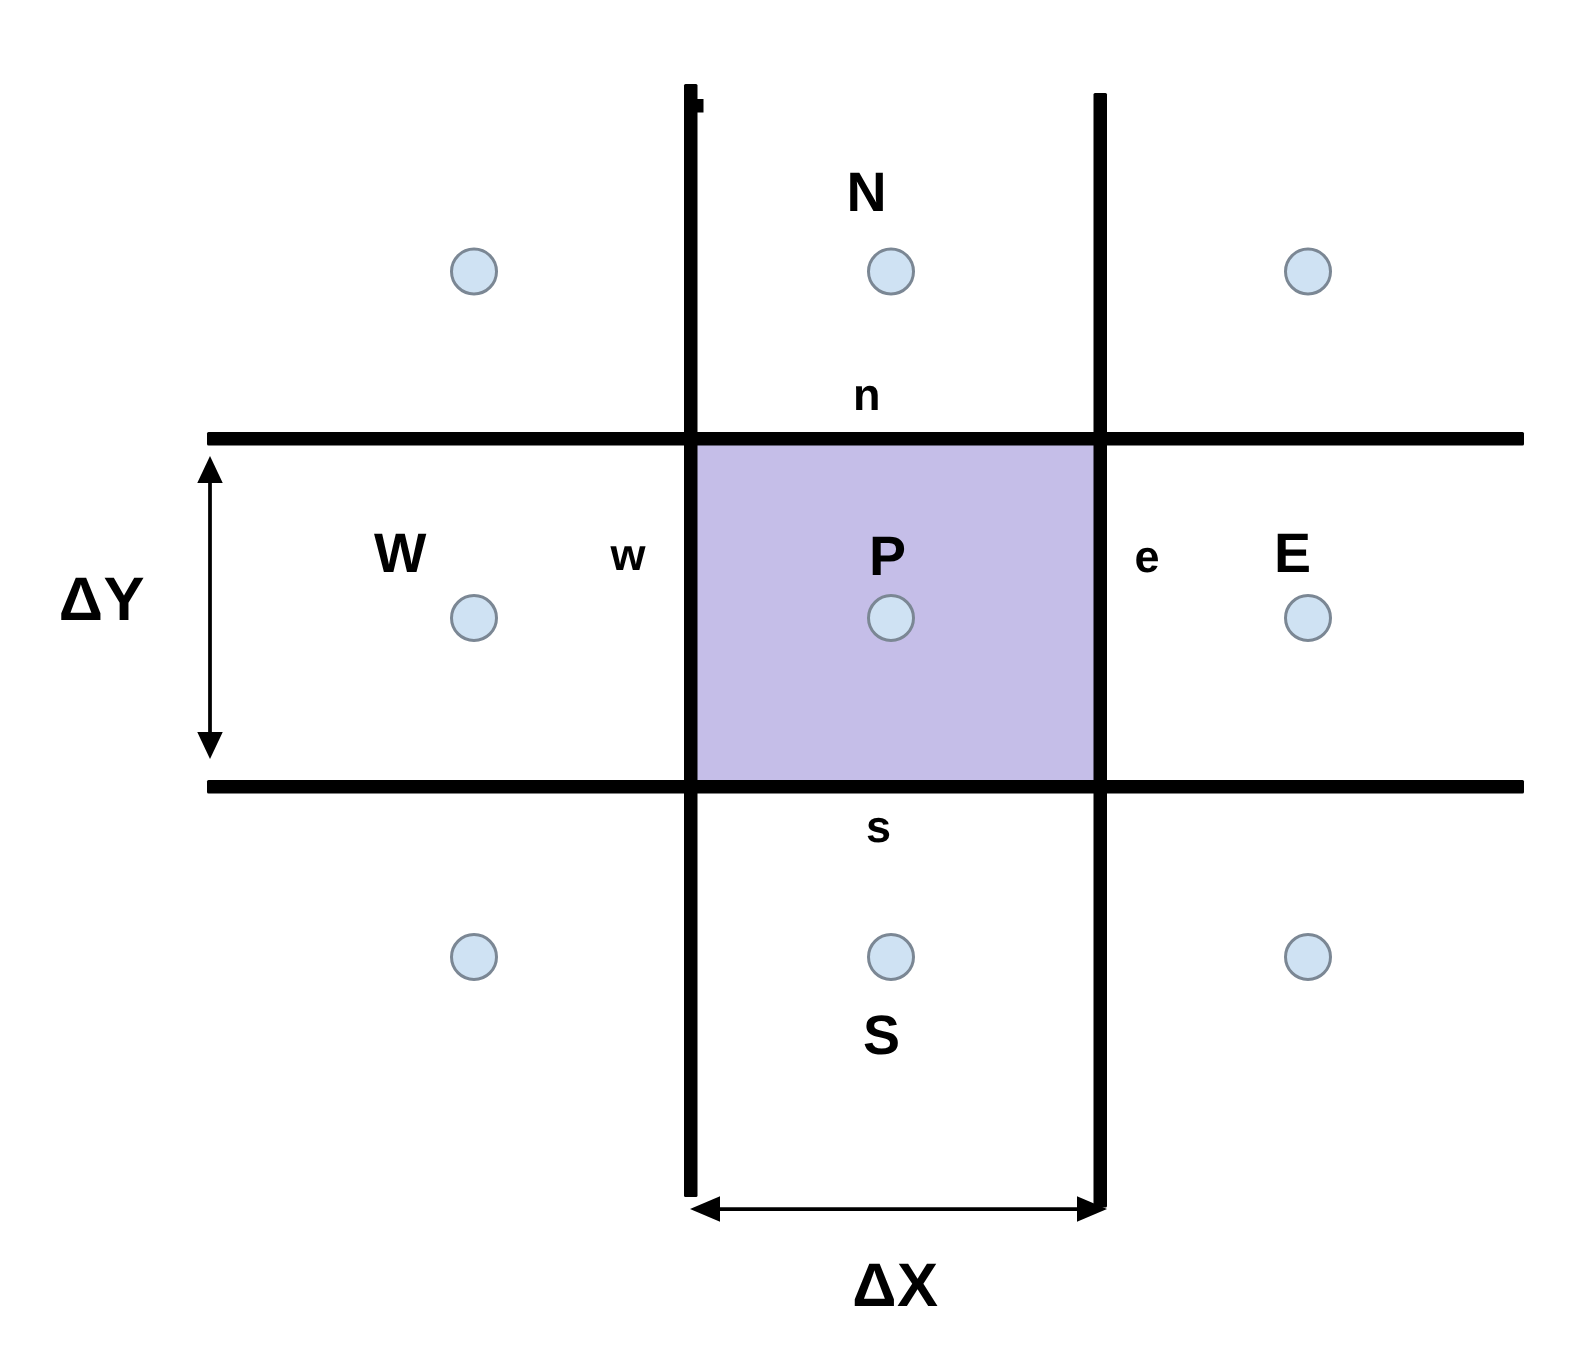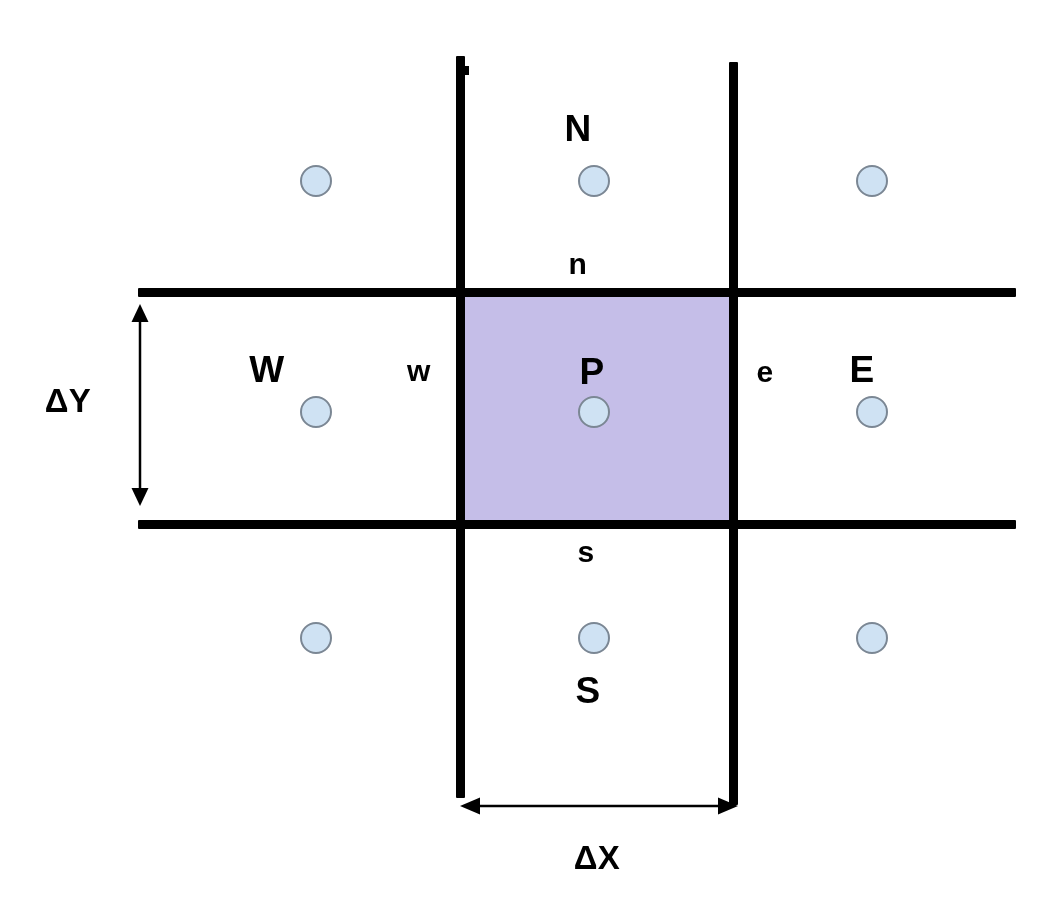--- a/index.html
+++ b/index.html
@@ -46,21 +46,21 @@
     color: #000000;
     font-weight: bold;
     line-height: 1;
     white-space: nowrap;
     transform: translate(-50%, -50%);
     text-align: center;
     letter-spacing: 0.5px;
   }
   .lbl-major { font-size: 37px; }
   .lbl-minor { font-size: 30px; }
-  .lbl-dim   { font-size: 33px; }
+  .lbl-dim   { font-size: 41px; }
   
   .dim-arrow {
     position: absolute;
   }
   .dim-arrow svg { display: block; }
 </style>
 </head>
 <body>
 
 <div id="canvas">

